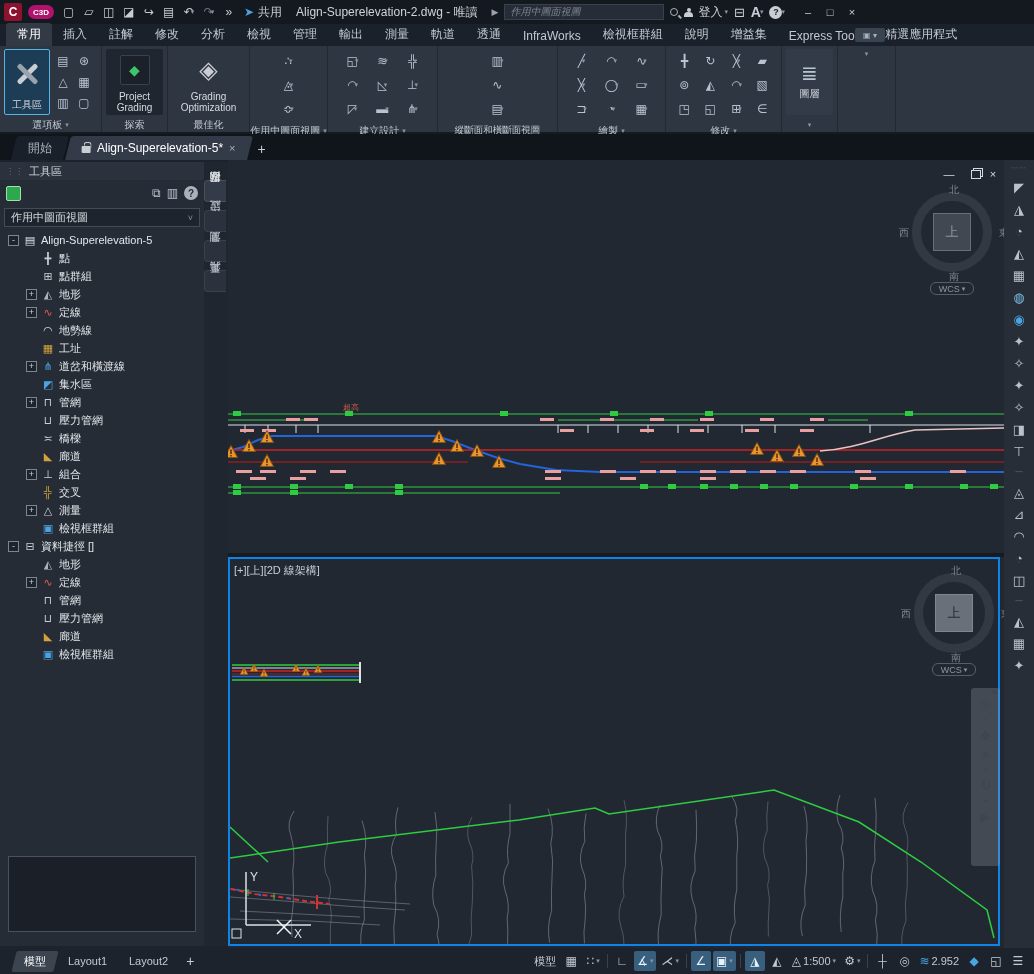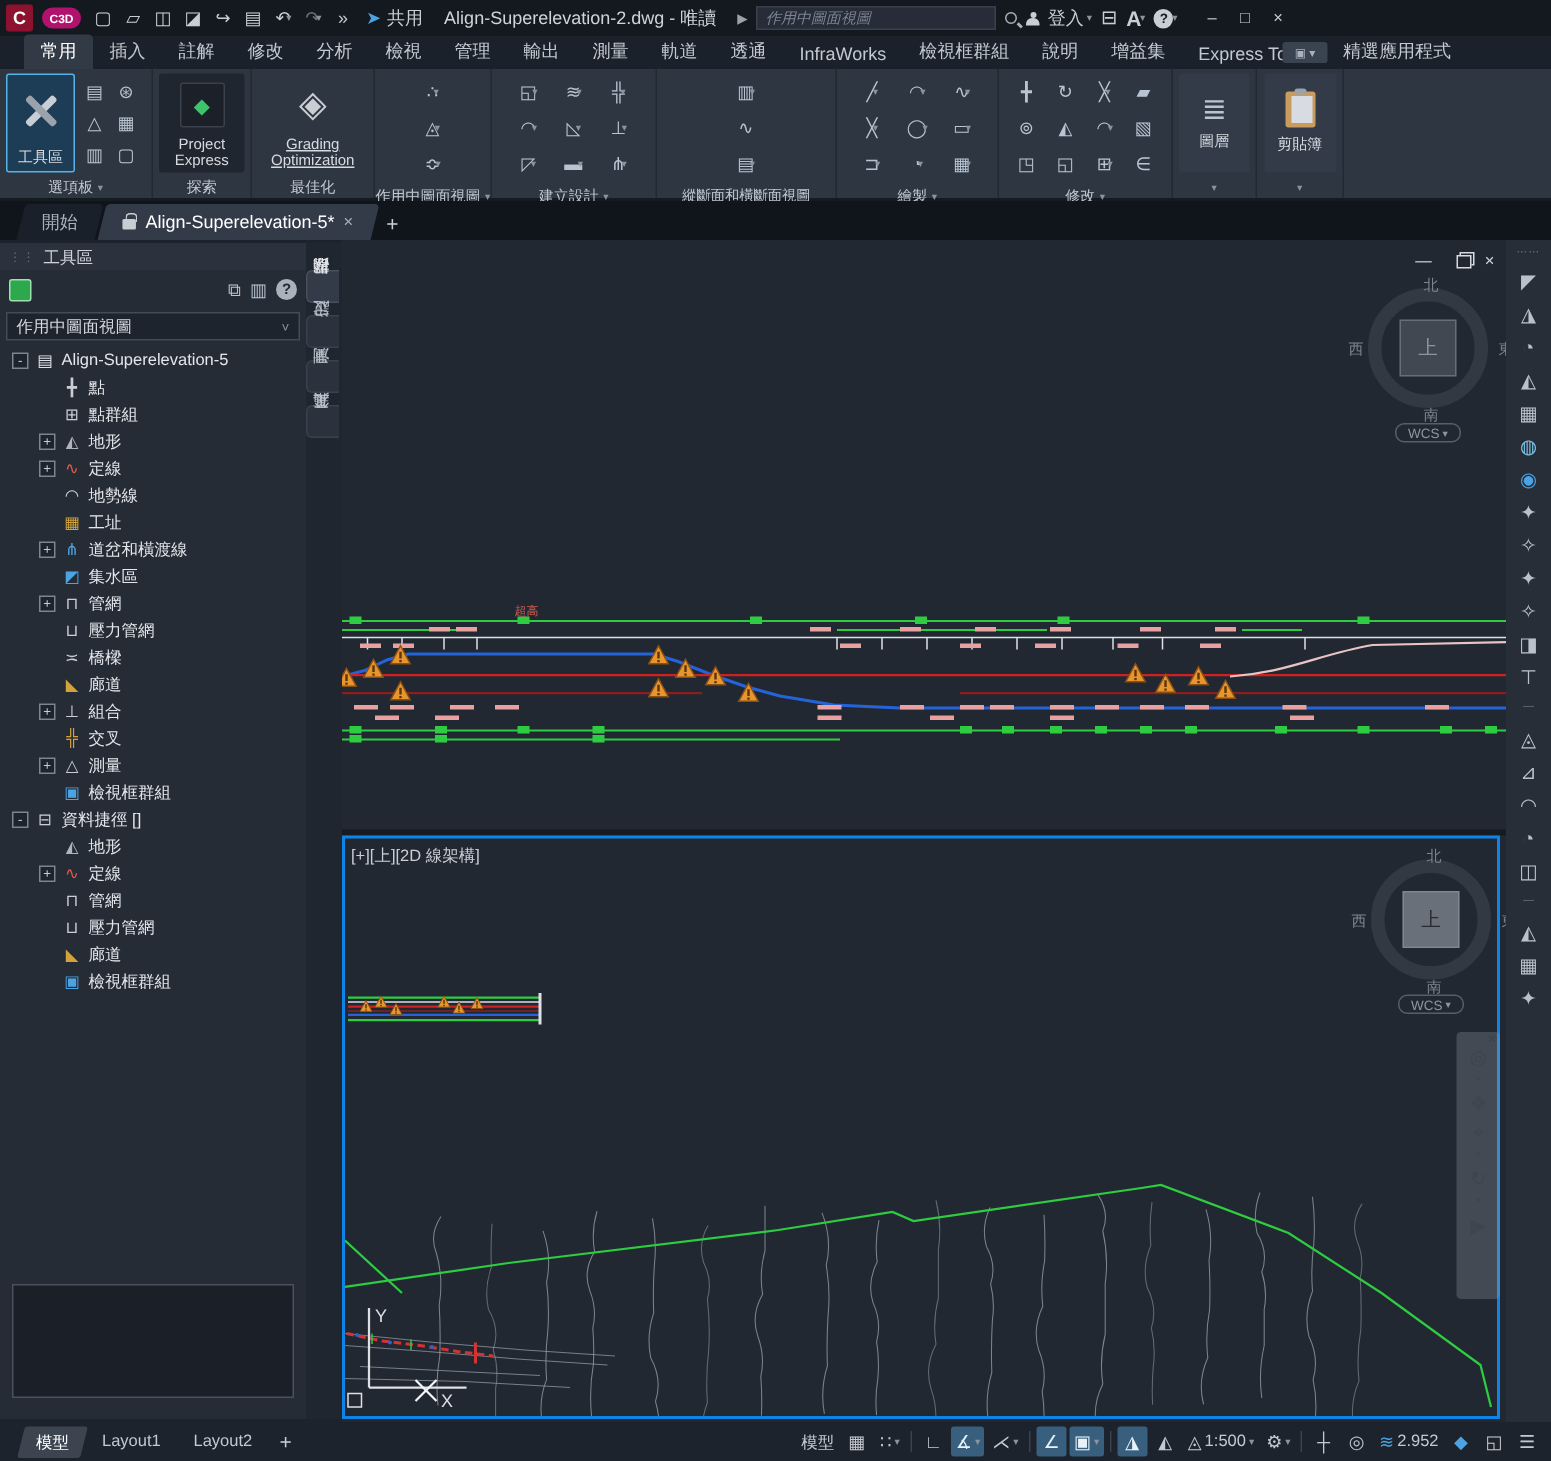--- a/index.html
+++ b/index.html
@@ -31,21 +31,21 @@
     border-radius:50%; background:#c9ced5; }
   .person:after { content:""; position:absolute; left:0; top:4.5px; width:9px; height:4.5px;
     border-radius:4px 4px 0 0; background:#c9ced5; }
   .helpcirc { width:13px; height:13px; border-radius:50%; background:#c9ced5; color:#14181f;
     font-size:9px; font-weight:bold; display:flex; align-items:center; justify-content:center; }
   .wbtn { width:22px; height:18px; display:flex; align-items:center; justify-content:center;
     color:#c9ced5; font-size:11px; }
 
   
   .ribbontabs { position:absolute; left:0; top:24px; width:1034px; height:22px; background:#1b212a;
-    display:flex; align-items:flex-end; padding-left:16px; }
+    display:flex; align-items:flex-end; padding-left:6px; }
   .rtab { padding:3px 11px; color:#c3c9d1; font-size:12px; cursor:default; white-space:nowrap; }
   .rtab.active { background:#323a46; color:#fff; border-radius:3px 3px 0 0; }
   .ribbon-toggle { margin-left:10px; margin-bottom:3px; width:30px; height:14px; background:#3a4350;
     border-radius:2px; color:#aab1bb; font-size:8px; display:flex; align-items:center; justify-content:center; gap:2px; }
 
   
   .ribbon { position:absolute; left:0; top:46px; width:1034px; height:88px; background:#2e3642;
     display:flex; border-bottom:2px solid #161b22; }
   .panel { height:86px; border-right:1px solid #222933; display:flex; flex-direction:column; }
   .panel-body { flex:1; display:flex; align-items:center; padding:3px 4px; gap:3px; }
@@ -317,35 +317,35 @@
         <span class="pcaret">▾</span>
       </div>
   </div>
 
   <div class="panel" style="width:66px;">
     <div class="panel-body" style="justify-content:center;">
       <div class="bigbtn" style="width:60px;background:#20262f;">
         <div class="bigic">
             <div class="pe-ic">◆</div>
           </div>
-        <span style="font-size:10px;line-height:1.1;text-align:center;">Project Express</span>
+        <span style="font-size:10px;line-height:1.1;text-align:center;">Project Grading</span>
       </div>
     </div>
     <div class="panel-label">
         <span>探索</span>
       </div>
   </div>
 
   <div class="panel" style="width:82px;">
     <div class="panel-body" style="justify-content:center;">
       <div class="bigbtn" style="width:78px;">
         <div class="bigic">
             <span class="go-ic">◈</span>
           </div>
-        <span style="font-size:10px;line-height:1.1;text-align:center;text-decoration:underline;">Grading Optimization</span>
+        <span style="font-size:10px;line-height:1.1;text-align:center;">Grading Optimization</span>
       </div>
     </div>
     <div class="panel-label">
         <span>最佳化</span>
       </div>
   </div>
 
   <div class="panel" style="width:78px;">
     <div class="panel-body" style="justify-content:center;">
       <div class="rowcol">
@@ -555,26 +555,20 @@
         <span class="layers-ic">≣</span>
         <span>圖層</span>
       </div>
     </div>
     <div class="panel-label">
         <span class="pcaret">▾</span>
       </div>
   </div>
 
   <div class="panel" style="width:58px;">
-    <div class="panel-body" style="justify-content:center;">
-      <div class="collbtn">
-        <span class="clipboard"></span>
-        <span>剪貼簿</span>
-      </div>
-    </div>
     <div class="panel-label">
         <span class="pcaret">▾</span>
       </div>
   </div>
   <div style="flex:1;"></div>
 </div>
 
 <div class="filetabs">
   <div class="ftab">
       <span>開始</span>

